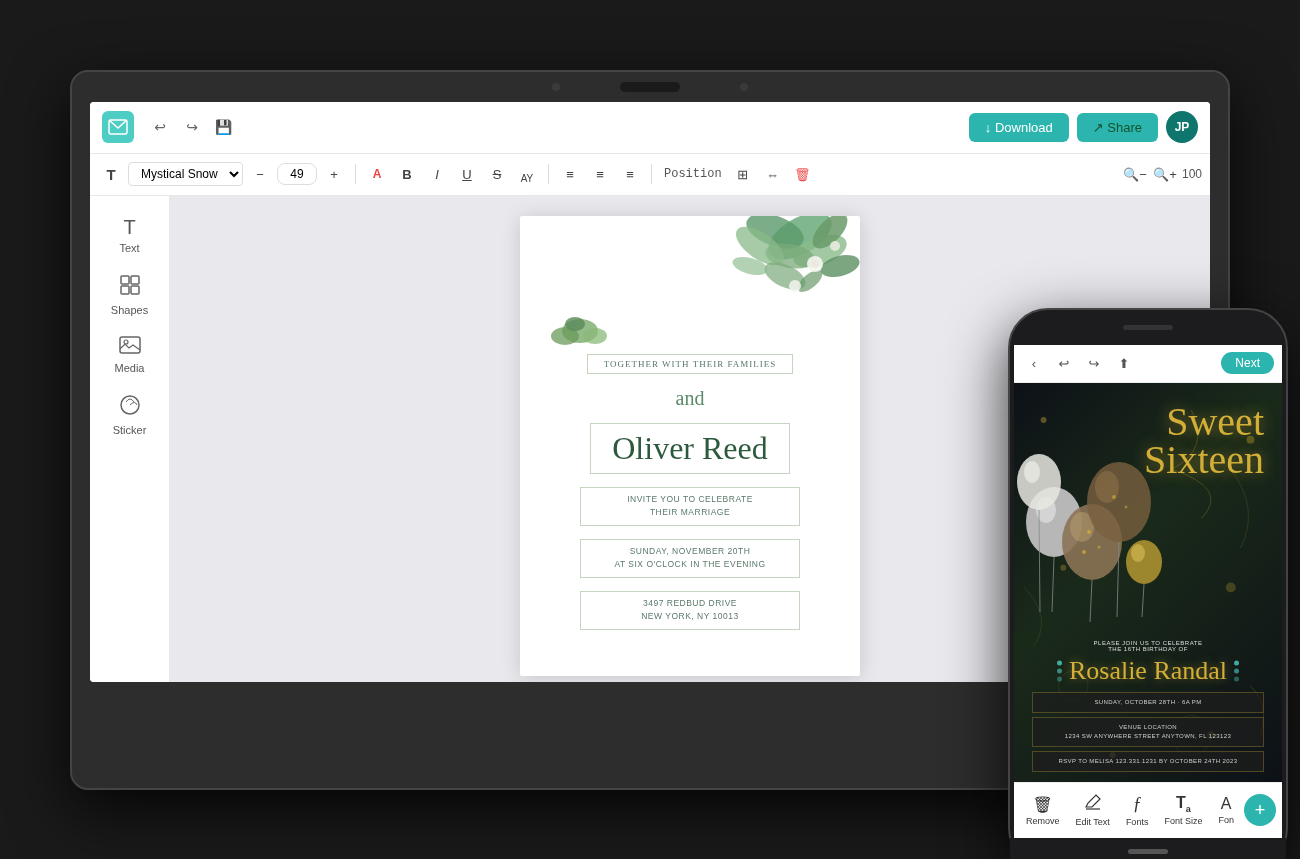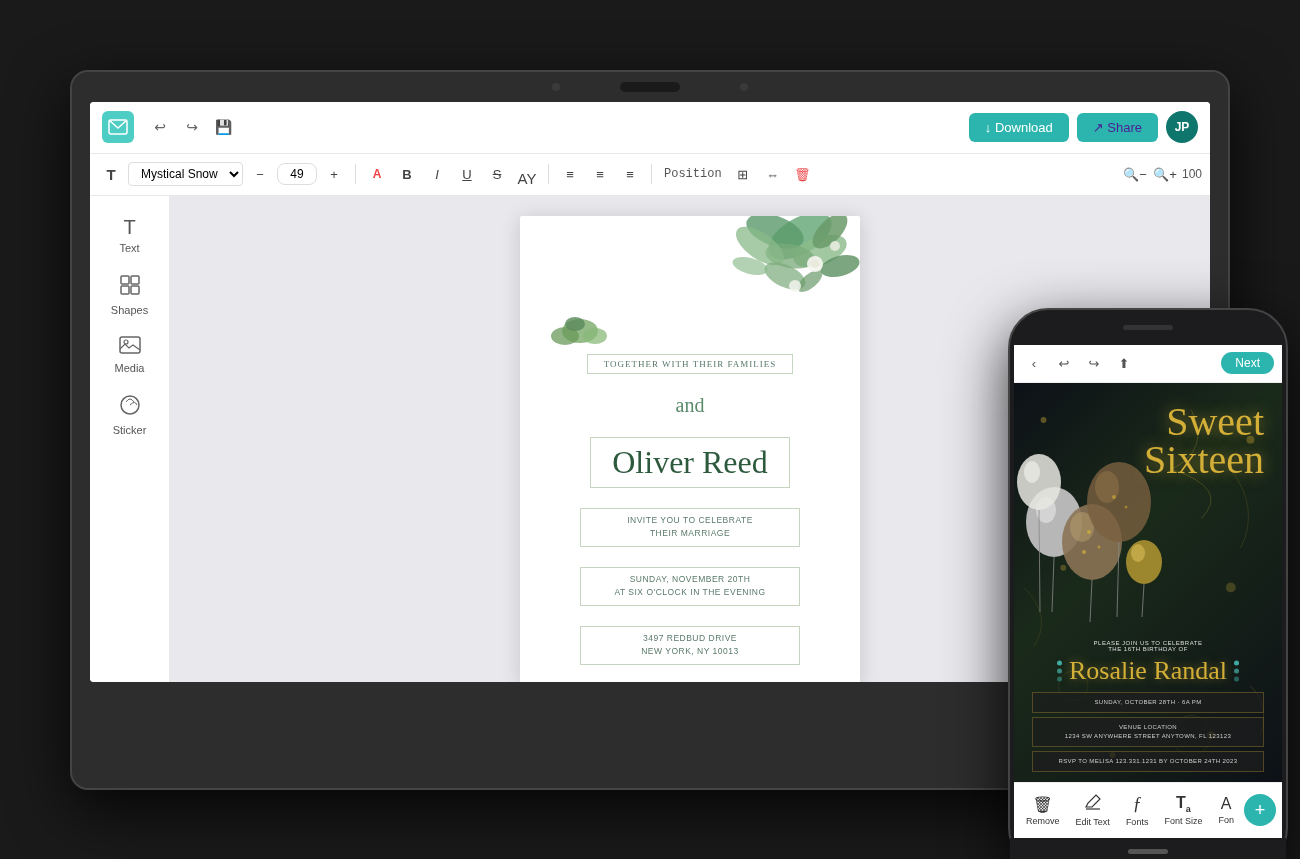--- a/index.html
+++ b/index.html
@@ -109,21 +109,21 @@
       padding: 7px 16px;
       font-size: 13px;
       font-weight: 500;
       cursor: pointer;
       display: flex;
       align-items: center;
       gap: 6px;
     }
     .btn-share {
       background: #2bb5ae;
-      color: #4c1d95;
+      color: #14532d;
       border: none;
       border-radius: 6px;
       padding: 7px 16px;
       font-size: 13px;
       font-weight: 500;
       cursor: pointer;
       display: flex;
       align-items: center;
       gap: 6px;
     }
@@ -256,21 +256,21 @@
       position: relative;
       overflow: hidden;
     }
 
     .card-content {
       display: flex;
       flex-direction: column;
       align-items: center;
       width: 100%;
       padding: 8px 20px 20px;
-      gap: 20px;
+      gap: 13px;
     }
 
     .families-text {
       font-size: 9px;
       letter-spacing: 1px;
       color: #5a7a6a;
       text-transform: uppercase;
       text-align: center;
       border: 1px solid #c5d5c0;
       padding: 4px 16px;
@@ -502,21 +502,21 @@
         </select>
         <button class="fmt-btn">−</button>
         <input class="font-size-input" type="text" value="49" style="">
         <button class="fmt-btn">+</button>
         <div class="divider"></div>
         <button class="fmt-btn" style="font-size:12px;font-weight:bold;color:#e44;">A</button>
         <button class="fmt-btn" style="font-weight:bold;">B</button>
         <button class="fmt-btn" style="font-style:italic;">I</button>
         <button class="fmt-btn" style="text-decoration:underline;">U</button>
         <button class="fmt-btn" style="text-decoration:line-through;">S</button>
-        <button class="fmt-btn" style="font-size:15px;margin-top:9px;">AY</button>
+        <button class="fmt-btn" style="font-size:10px;margin-top:9px;">AY</button>
         <div class="divider"></div>
         <button class="fmt-btn">≡</button>
         <button class="fmt-btn">≡</button>
         <button class="fmt-btn">≡</button>
         <div class="divider"></div>
         <span class="position-label">Position</span>
         <button class="fmt-btn">⊞</button>
         <button class="fmt-btn">⇔</button>
         <button class="fmt-btn" style="color:#e44;">🗑</button>
         <div class="zoom-section">

